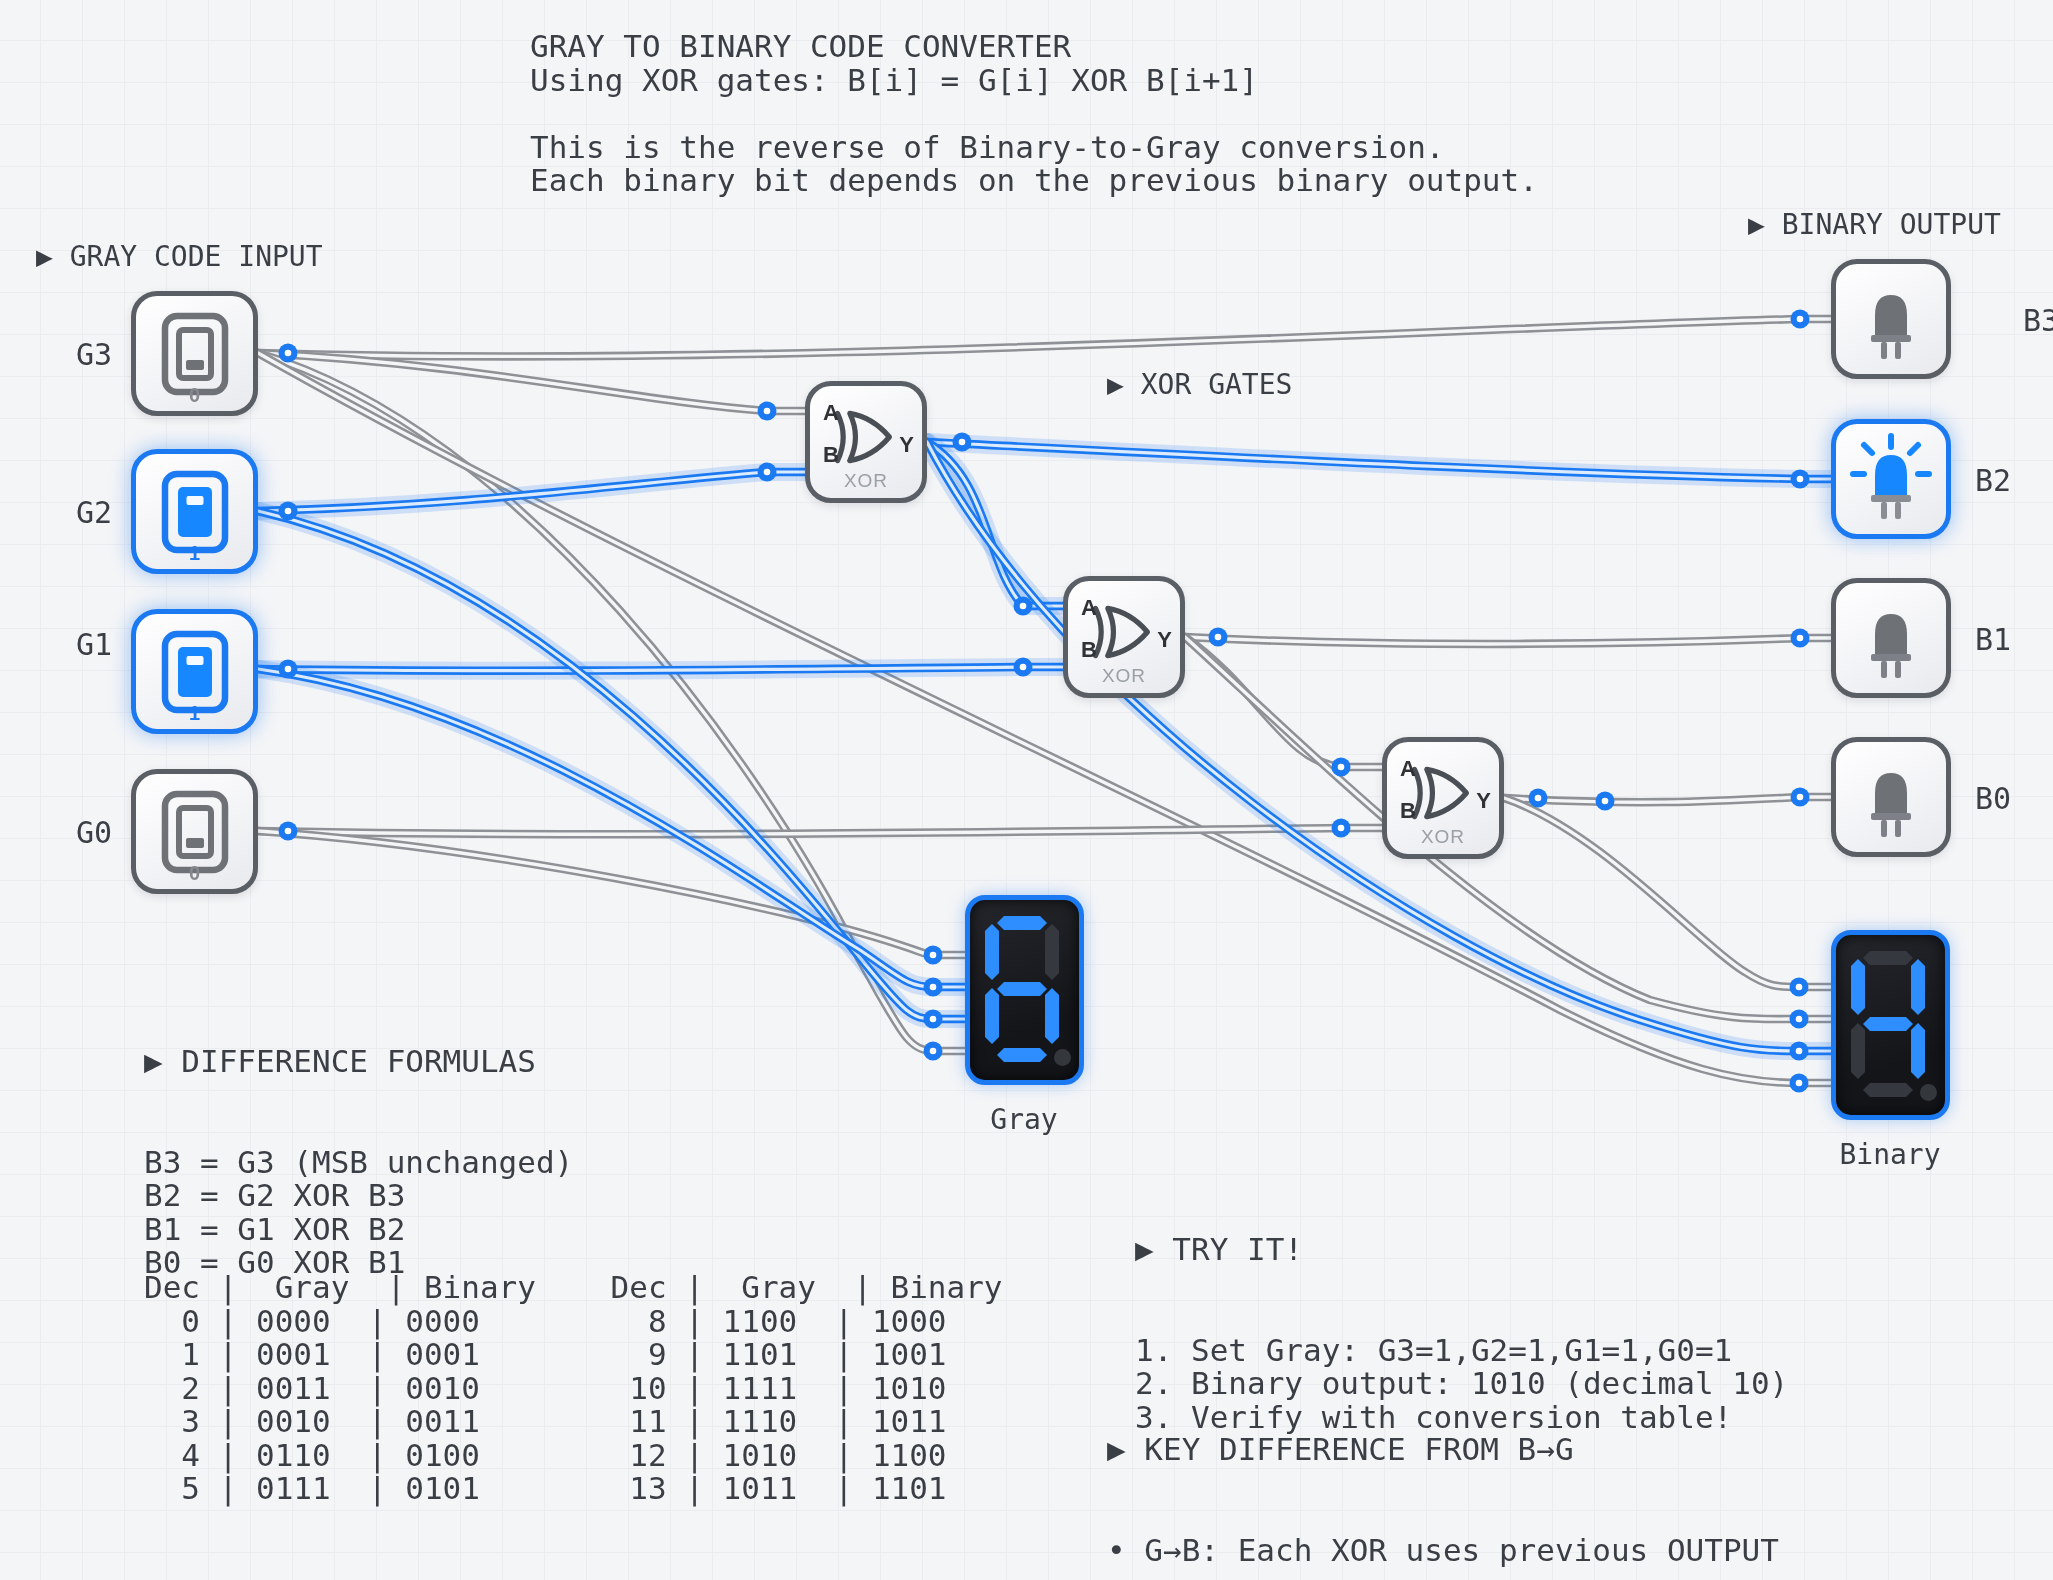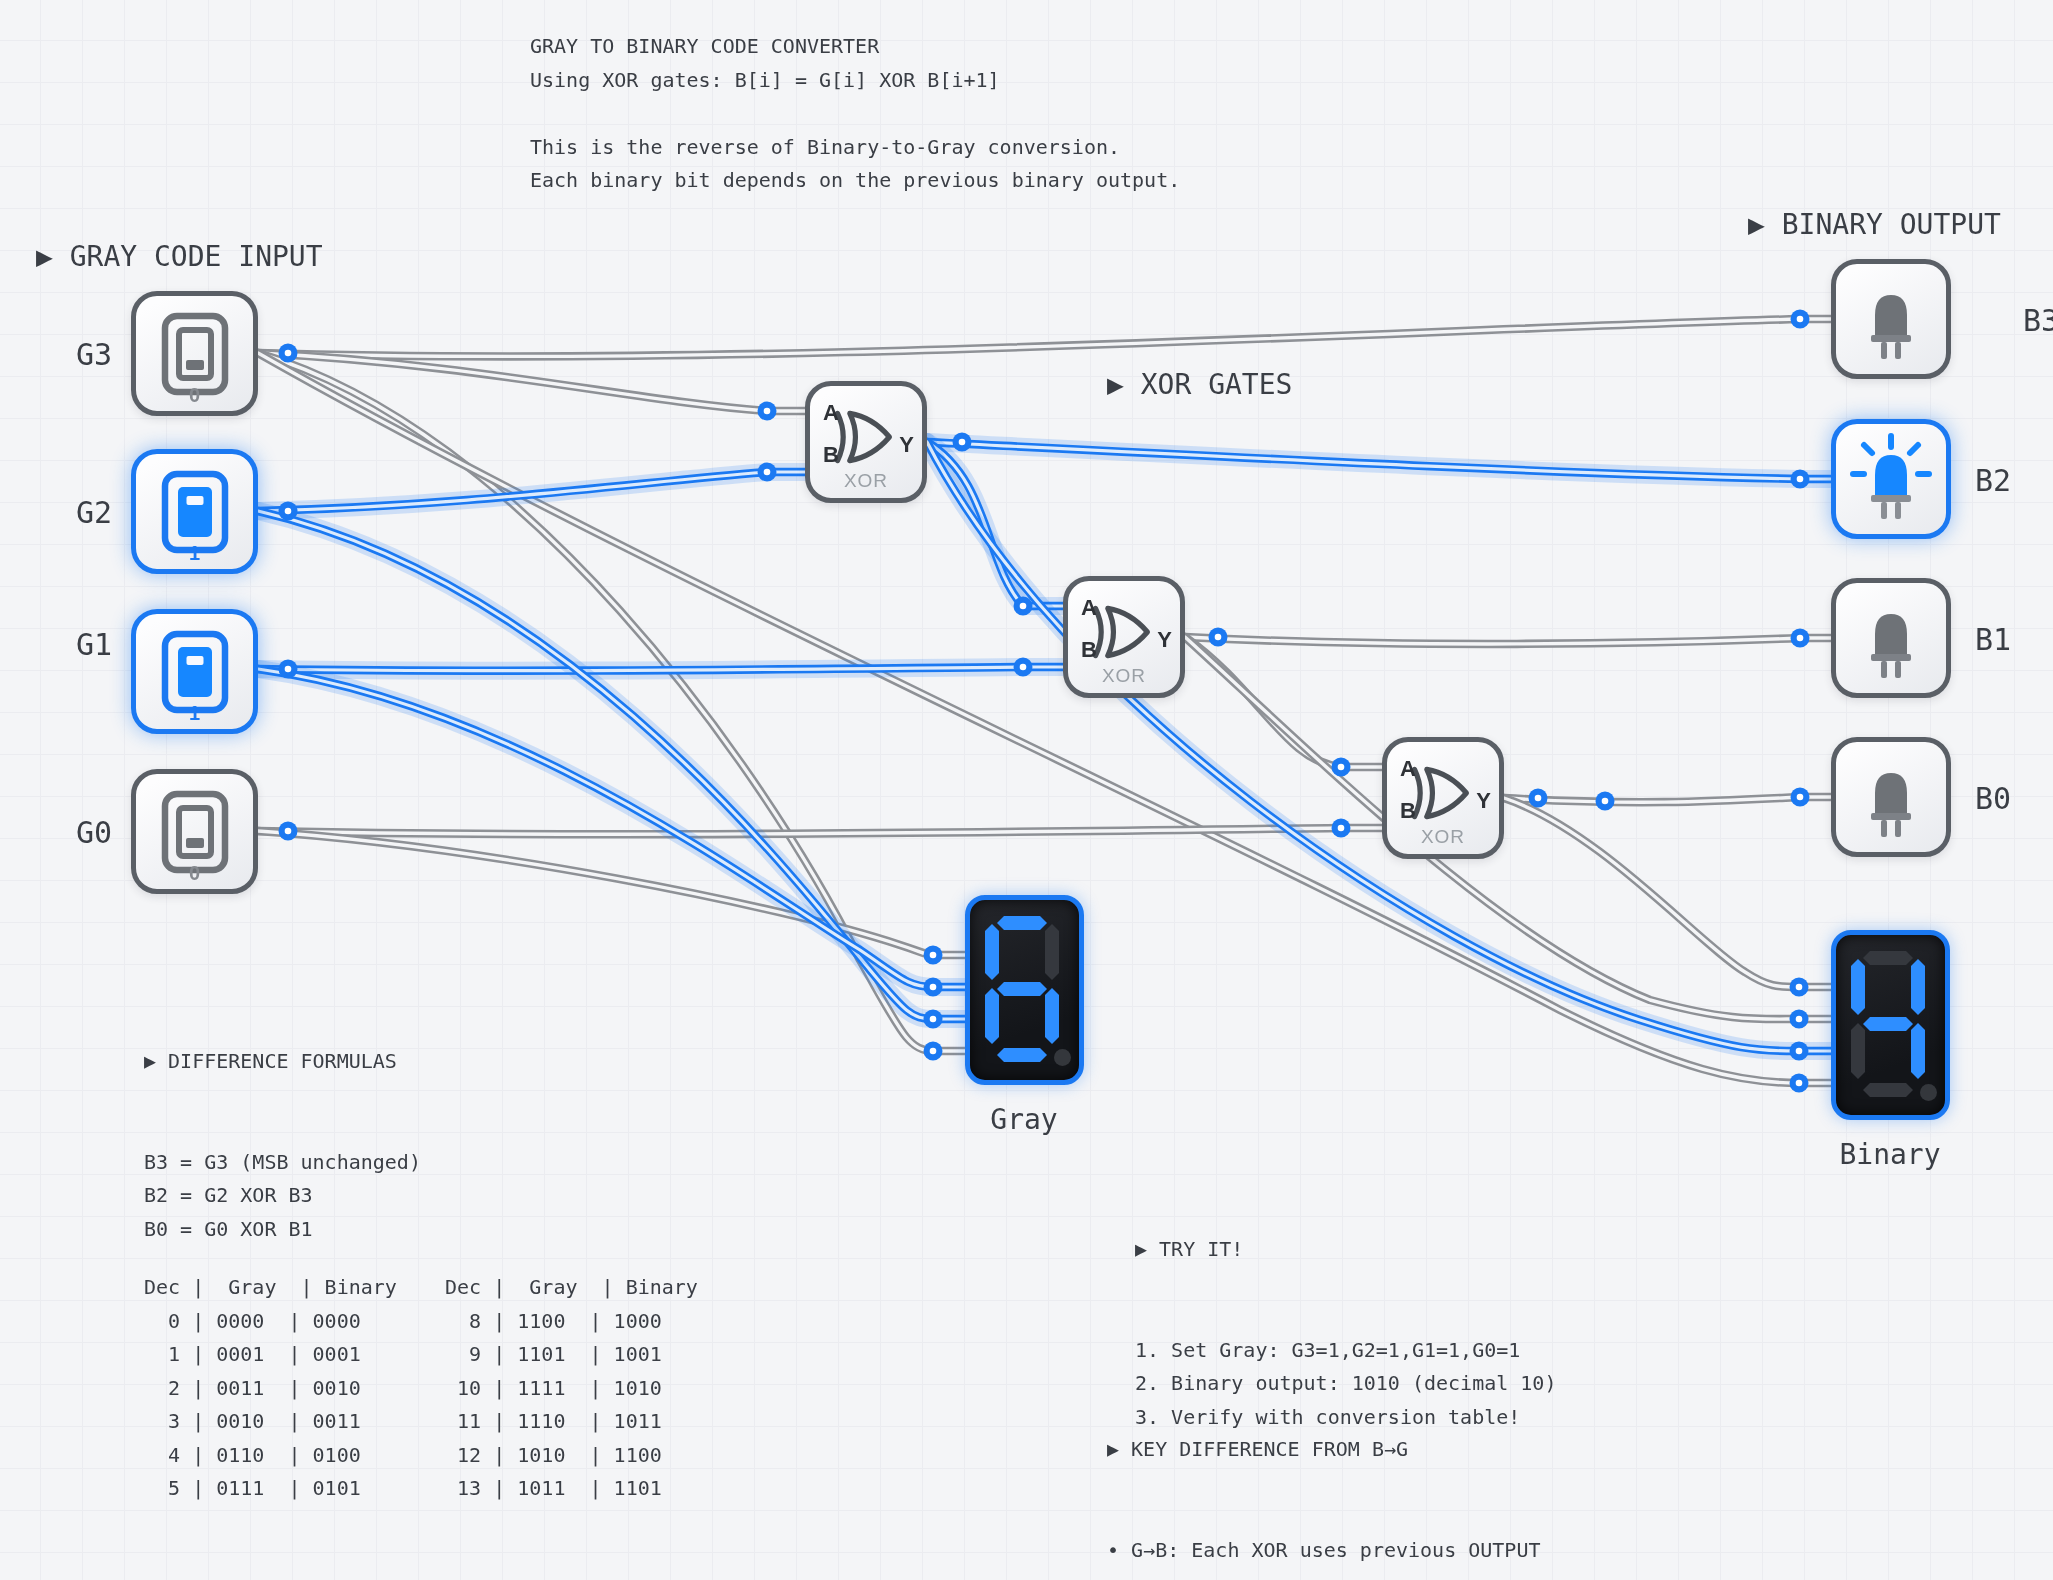--- a/index.html
+++ b/index.html
@@ -5,21 +5,21 @@
   html,body{margin:0;padding:0;background:#e8e9ed;}
   #canvas{
     position:relative;width:2053px;height:1580px;overflow:hidden;
     background-color:#f4f5f7;
     background-image:linear-gradient(#ebecf0 1px,transparent 1px),
                      linear-gradient(90deg,#ebecf0 1px,transparent 1px);
     background-size:42px 42px;background-position:-2px -2px;
     font-family:"DejaVu Sans Mono","DejaVu Sans",monospace;color:#3a3e45;
   }
   #wires{position:absolute;left:0;top:0;}
-  .txt{position:absolute;white-space:pre;font-size:20px;line-height:33.5px;color:#3a3e45;}
+  .txt{position:absolute;white-space:pre;font-size:31px;line-height:33.5px;color:#3a3e45;}
   .heading{font-size:28px;}
   .comp{position:absolute;box-sizing:border-box;border-radius:26px;
     border:5px solid #5a5f66;background:linear-gradient(150deg,#fdfdfe 10%,#e9ebef 95%);
     box-shadow:0 3px 9px rgba(40,45,60,.12);display:flex;align-items:center;justify-content:center;}
   .comp.on{border-color:#1b79f2;box-shadow:0 0 20px rgba(27,121,242,.45);}
   .switch{width:127px;height:125px;cursor:pointer;}
   .led{width:120px;height:120px;}
   .gate{width:122px;height:122px;}
   .sw-val{position:absolute;bottom:4px;left:0;width:100%;text-align:center;
     font:bold 20px "Liberation Sans",sans-serif;color:#85898f;}
@@ -149,21 +149,21 @@
       <circle cx="1799" cy="1083" r="3.3" fill="#ffffff"></circle>
     </svg>
 
   <div class="txt" style="left:530px;top:30px;"><div>GRAY TO BINARY CODE CONVERTER</div><div>Using XOR gates: B[i] = G[i] XOR B[i+1]</div><div>&nbsp;</div><div>This is the reverse of Binary-to-Gray conversion.</div><div>Each binary bit depends on the previous binary output.</div></div>
   <div class="txt heading" style="left:36px;top:240px;">▶ GRAY CODE INPUT</div>
   <div class="txt heading" style="left:1748px;top:208px;">▶ BINARY OUTPUT</div>
   <div class="txt heading" style="left:1107px;top:368px;">▶ XOR GATES</div>
 
   <div class="txt" style="left:144px;top:978px;">
     <div>▶ DIFFERENCE FORMULAS</div>
-    <div><div>B3 = G3 (MSB unchanged)</div><div>B2 = G2 XOR B3</div><div>B0 = G0 XOR B1</div></div>
+    <div><div>B3 = G3 (MSB unchanged)</div><div>B2 = G2 XOR B3</div><div>B1 = G1 XOR B2</div><div>B0 = G0 XOR B1</div></div>
   </div>
 
   <div class="txt" style="left:144px;top:1204px;">
     <div id="table-lines"><div>Dec |  Gray  | Binary    Dec |  Gray  | Binary</div><div>  0 | 0000  | 0000         8 | 1100  | 1000</div><div>  1 | 0001  | 0001         9 | 1101  | 1001</div><div>  2 | 0011  | 0010        10 | 1111  | 1010</div><div>  3 | 0010  | 0011        11 | 1110  | 1011</div><div>  4 | 0110  | 0100        12 | 1010  | 1100</div><div>  5 | 0111  | 0101        13 | 1011  | 1101</div></div>
   </div>
 
   <div class="txt" style="left:1107px;top:1166px;margin-left:28px;">
     <div>▶ TRY IT!</div>
     <div><div>1. Set Gray: G3=1,G2=1,G1=1,G0=1</div><div>2. Binary output: 1010 (decimal 10)</div><div>3. Verify with conversion table!</div></div>
   </div>

